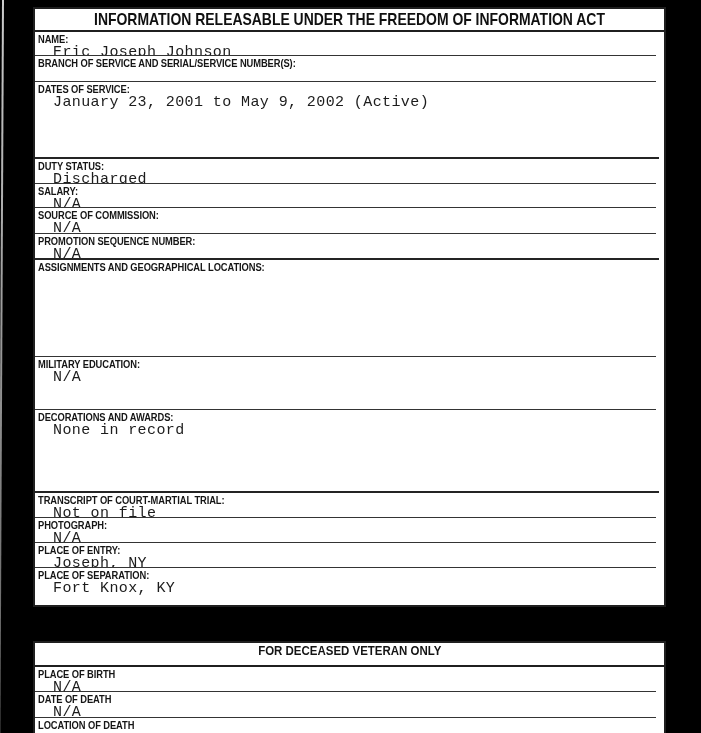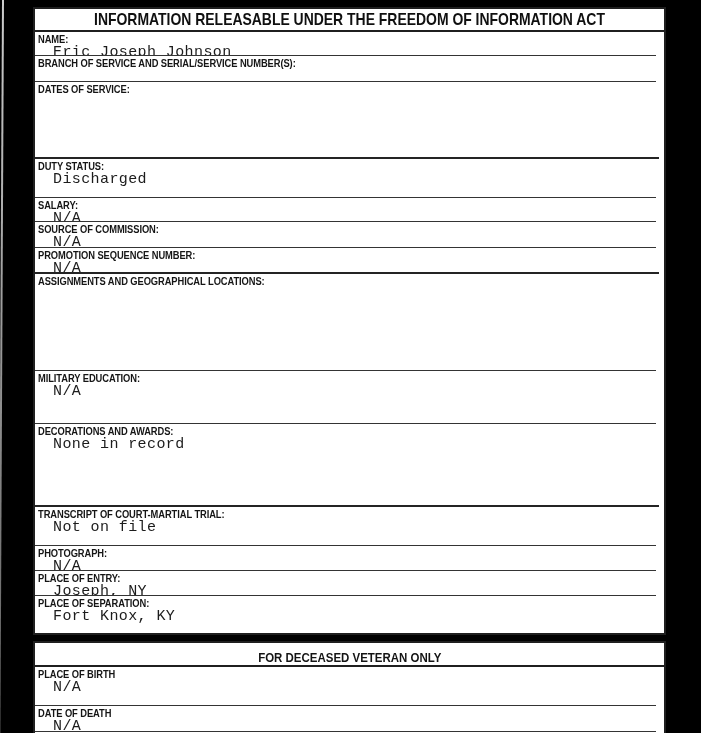--- a/index.html
+++ b/index.html
@@ -28,36 +28,36 @@
   .title-row{
     height:21px;display:flex;align-items:center;justify-content:center;
     border-bottom:2px solid #1f1f1f;overflow:hidden;
   }
   .title-text{
     font-weight:bold;font-size:17px;color:#101010;white-space:nowrap;
     transform:scaleX(0.82);transform-origin:50% 50%;letter-spacing:0;
   }
 
   .section-header-row{
-    height:22px;display:flex;align-items:flex-end;justify-content:center;
+    height:22px;display:flex;align-items:flex-start;justify-content:center;
     border-bottom:2px solid #1f1f1f;overflow:hidden;
   }
   .section-header-text{
     font-weight:bold;font-size:13.5px;color:#141414;white-space:nowrap;
     transform:scaleX(0.85);transform-origin:50% 50%;
   }
 
   .row{position:relative;box-sizing:border-box;padding:1px 16px 0 3px;overflow:hidden;}
   .row::after{
     content:"";position:absolute;left:0;right:8px;bottom:0;height:1px;background:#343434;
   }
   .row.thick::after{height:2px;right:5px;background:#242424;}
   .row.last::after{display:none;}
 
-  .h24{height:24px}.h25{height:25px}.h26{height:26px}.h27{height:39px}
+  .h24{height:24px}.h25{height:25px}.h26{height:26px}.h27{height:25px}
   .h30{height:30px}.h37{height:37px}.h53{height:53px}.h77{height:77px}
   .h83{height:83px}.h97{height:97px}
 
   .flabel{
     font-weight:bold;font-size:11px;line-height:11px;color:#151515;
     white-space:nowrap;transform:scaleX(0.85);transform-origin:0 50%;
     letter-spacing:-0.1px;margin-top:1px;
   }
   .fvalue{
     font-family:"Liberation Mono",monospace;
@@ -80,20 +80,21 @@
       <div class="flabel">NAME:</div>
       <div class="fvalue">Eric Joseph Johnson</div>
     </div>
 
     <div class="row h26">
       <div class="flabel">BRANCH OF SERVICE AND SERIAL/SERVICE NUMBER(S):</div>
     </div>
 
     <div class="row h77 thick">
       <div class="flabel">DATES OF SERVICE:</div>
+      <div class="fvalue">January 23, 2001 to May 9, 2002 (Active)</div>
     </div>
 
     <div class="row h27">
       <div class="flabel">DUTY STATUS:</div>
       <div class="fvalue">Discharged</div>
     </div>
 
 
     <div class="row h24">
       <div class="flabel">SALARY:</div>

